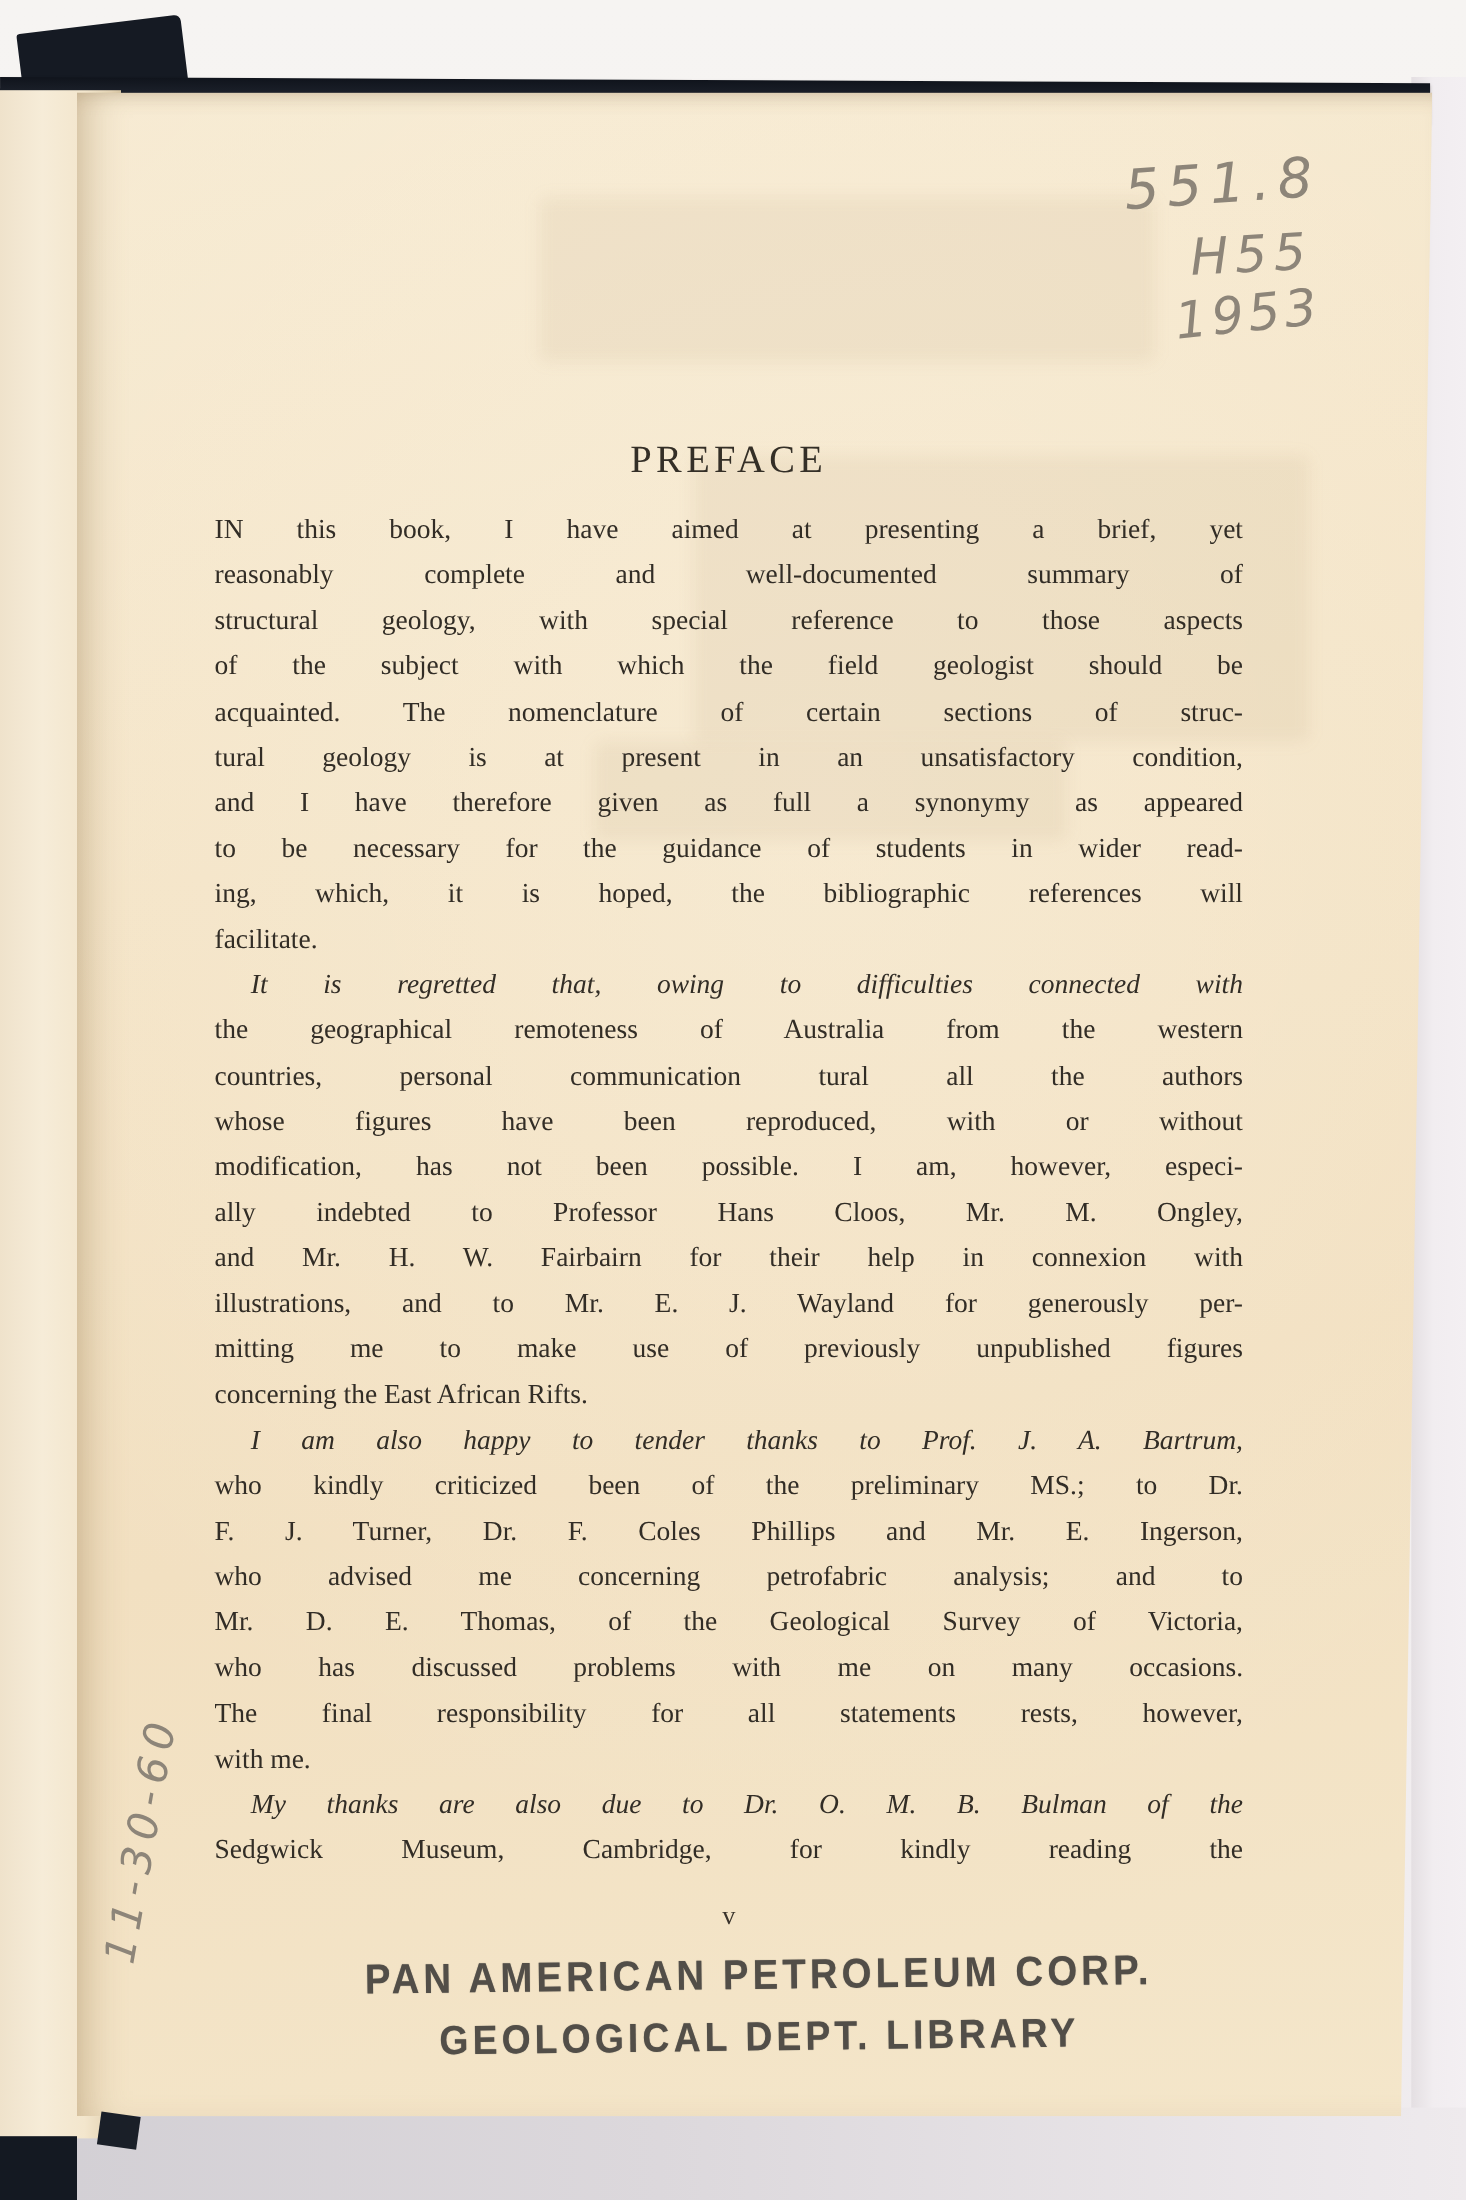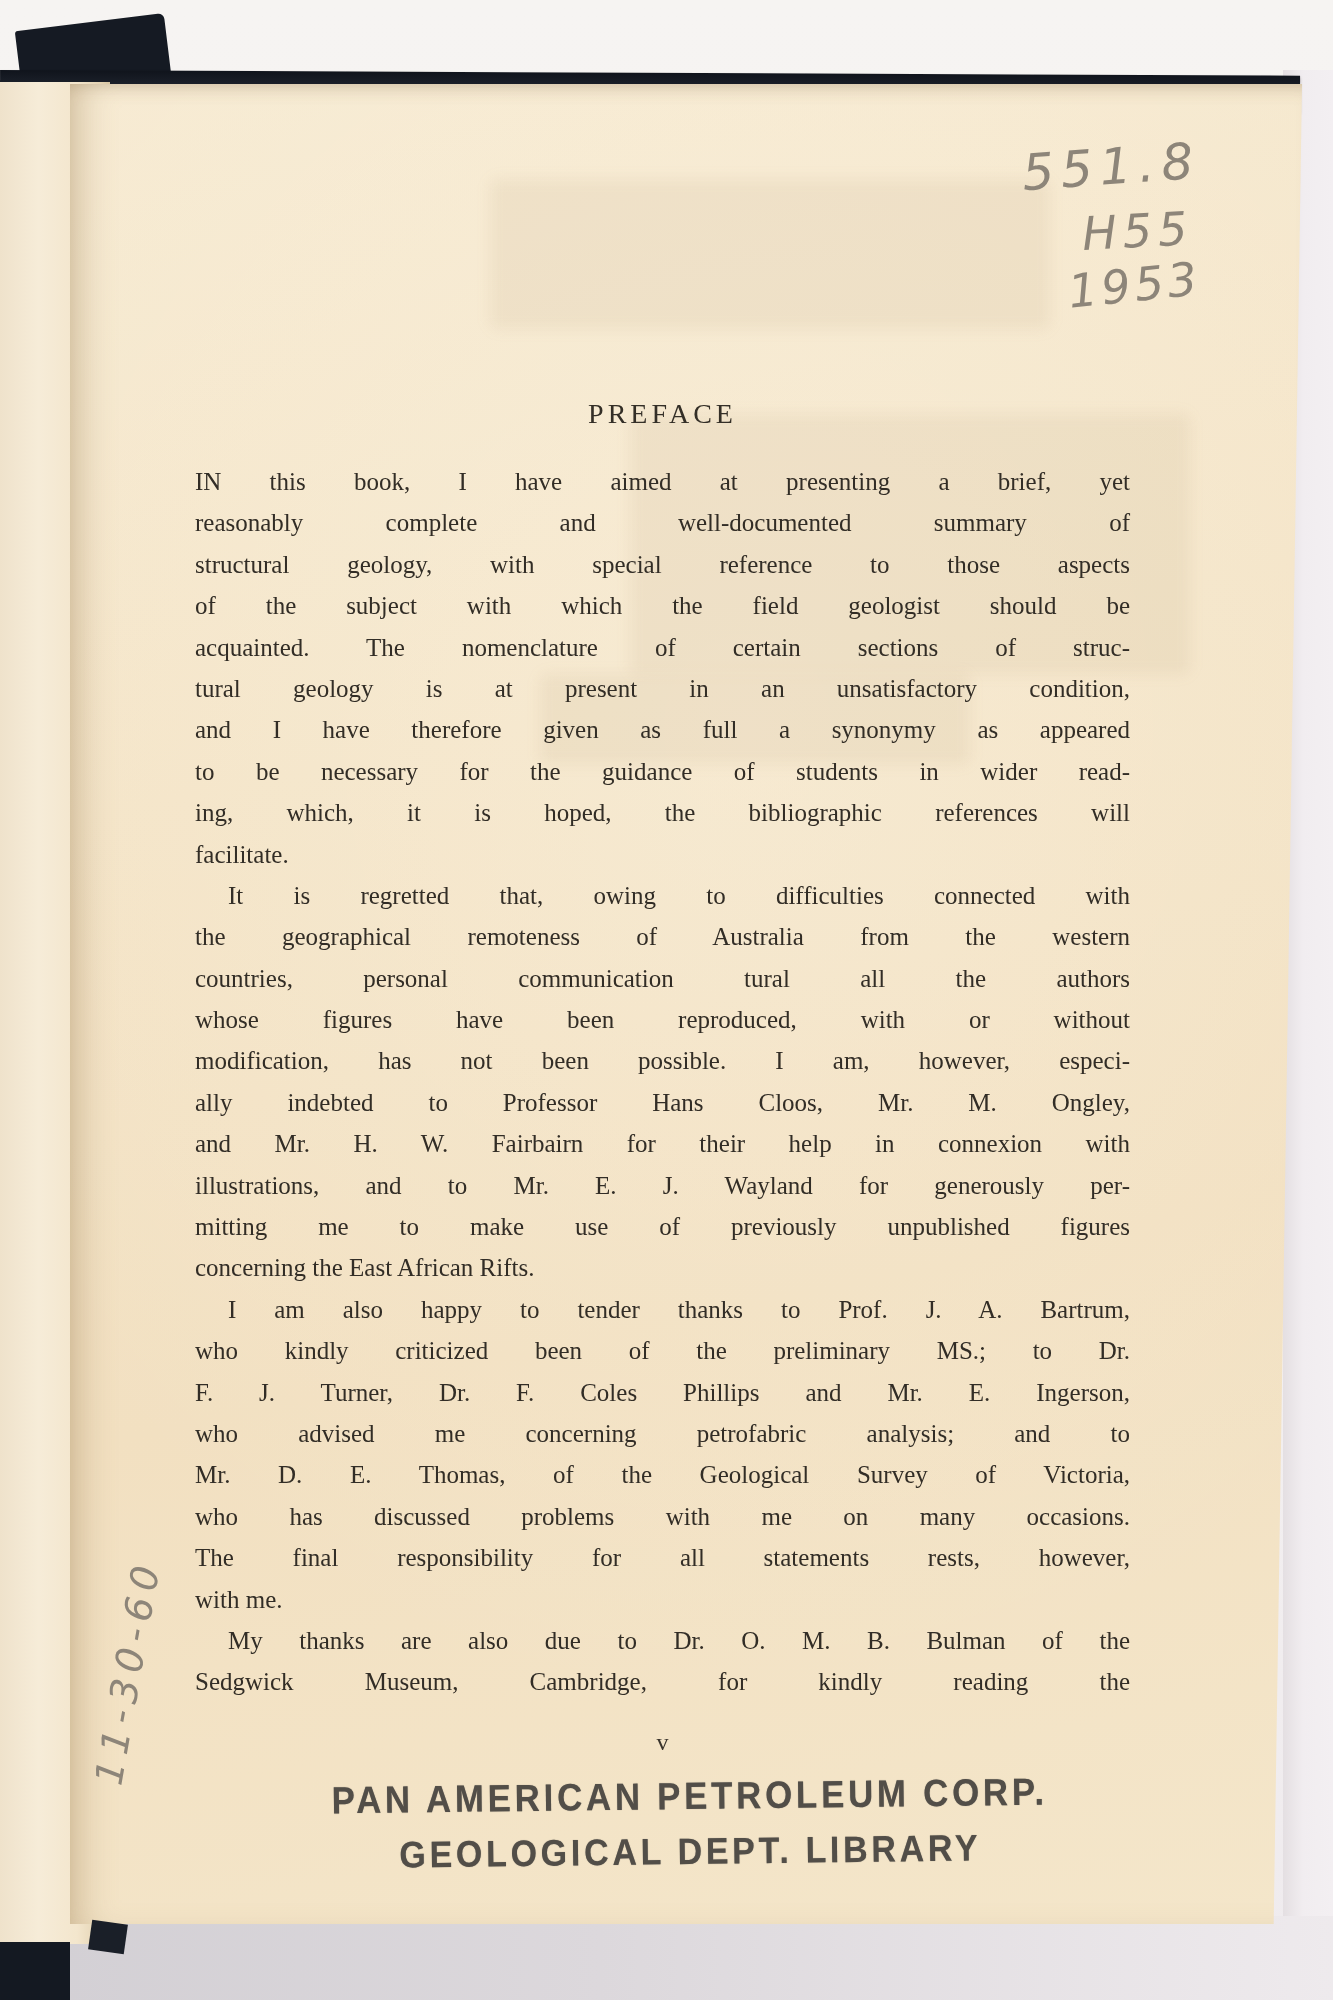--- a/index.html
+++ b/index.html
@@ -50,31 +50,31 @@
     box-shadow:inset 28px 0 38px -22px rgba(150,120,75,.45), inset 0 14px 18px -14px rgba(120,95,60,.35);
   }
   
   .ghost{position:absolute;background:rgba(170,135,90,.09);filter:blur(7px);border-radius:8px;}
   .ghost.g1{left:420px;top:95px;width:560px;height:150px;}
   .ghost.g2{left:560px;top:330px;width:560px;height:260px;}
   .ghost.g3{left:470px;top:590px;width:430px;height:90px;}
 
   .preface-title{
     position:absolute;left:195px;top:398px;width:935px;
-    text-align:center;font-size:28px;letter-spacing:4px;color:#342f27;
+    text-align:center;font-size:35px;letter-spacing:4px;color:#342f27;
   }
   .body-text{
     position:absolute;left:195px;top:461px;width:935px;
     font-size:25px;line-height:41.4px;color:#322d26;
   }
   .line{
     height:41.4px;white-space:nowrap;text-align:justify;text-align-last:justify;
   }
   .line.endpar{text-align-last:left;}
-  .line.indent{text-indent:33px;}
+  .line.indent{text-indent:33px;font-style:italic;}
   .page-number{
     position:absolute;left:195px;top:1729px;width:935px;text-align:center;
     font-size:24px;color:#3a342c;
   }
   .stamp{
     position:absolute;left:240px;top:1768px;width:900px;text-align:center;
     font-family:"Liberation Sans", sans-serif;font-weight:700;color:#45423e;
     transform:rotate(-0.7deg) scaleX(.92);opacity:.92;
     text-shadow:0 0 1px rgba(70,67,63,.55);
   }

